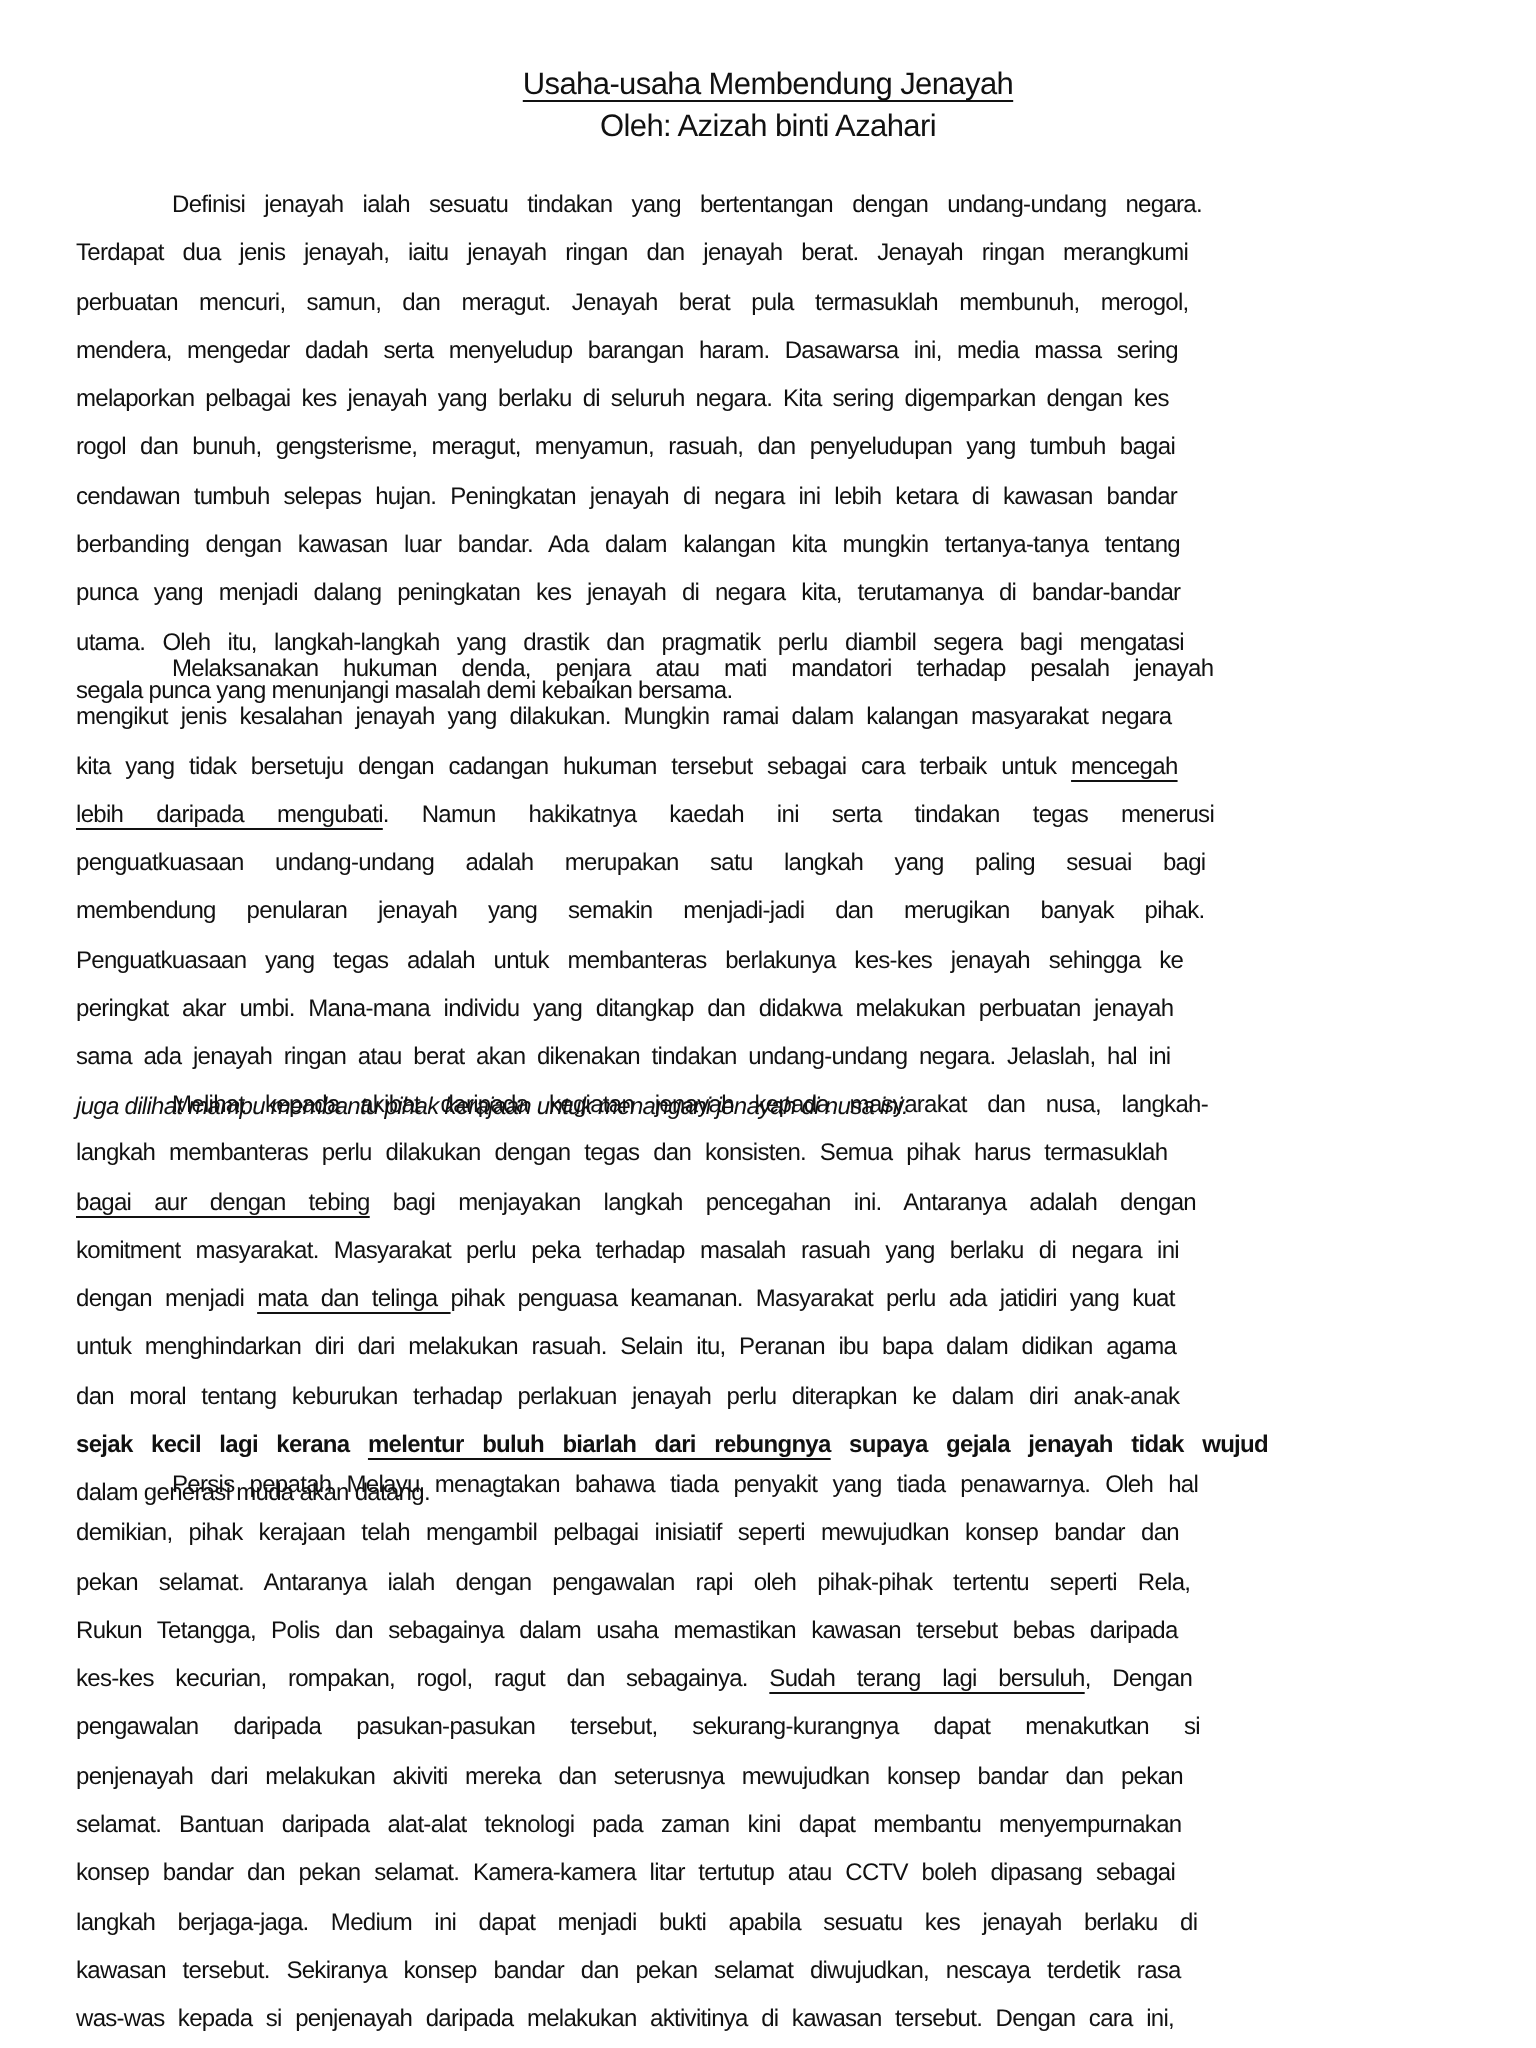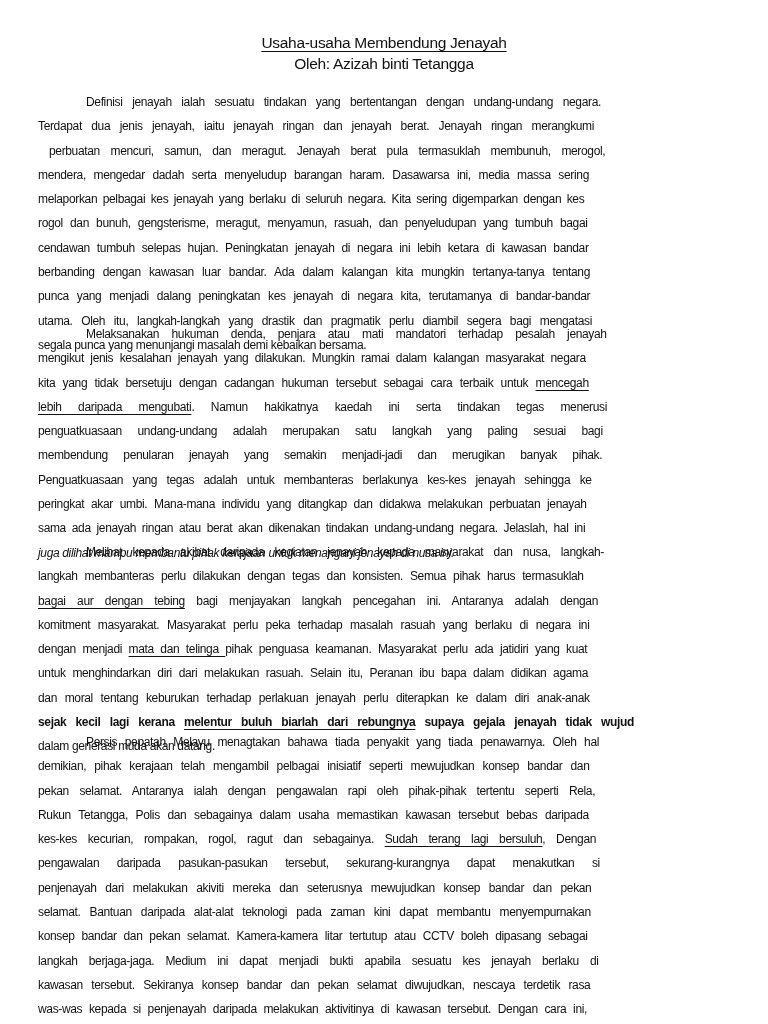--- a/index.html
+++ b/index.html
@@ -15,26 +15,26 @@
           text-align: justify; text-align-last: justify; white-space: nowrap; overflow: visible; word-spacing: 0px; }
   .line.first { text-indent: 48px; }
   .line.last { text-align-last: left; }
   .u { text-decoration: underline; text-underline-offset: 3px; }
 </style>
 </head>
 <body>
 
 <div class="page">
   <div class="title t1"><span>Usaha-usaha Membendung Jenayah</span></div>
-  <div class="title t2">Oleh: Azizah binti Tetangga</div>
+  <div class="title t2">Oleh: Azizah binti Azahari</div>
 
   <div class="para" style="top:90px;">
       <div class="line first" style="text-align: left; text-align-last: left; word-spacing: 6.59549px;"><span>Definisi jenayah ialah sesuatu tindakan yang bertentangan dengan undang-undang negara.</span></div>
       <div class="line" style="text-align: left; text-align-last: left; word-spacing: 6.41276px;"><span>Terdapat dua jenis jenayah, iaitu jenayah ringan dan jenayah berat. Jenayah ringan merangkumi</span></div>
-      <div class="line" style="text-align: left; text-align-last: left; word-spacing: 7.61094px; margin-left: 11px;"><span>perbuatan mencuri, samun, dan meragut. Jenayah berat pula termasuklah membunuh, merogol,</span></div>
+      <div class="line" style="text-align: left; text-align-last: left; word-spacing: 7.61094px;"><span>perbuatan mencuri, samun, dan meragut. Jenayah berat pula termasuklah membunuh, merogol,</span></div>
       <div class="line" style="text-align: left; text-align-last: left; word-spacing: 4.6804px;"><span>mendera, mengedar dadah serta menyeludup barangan haram. Dasawarsa ini, media massa sering</span></div>
       <div class="line" style="text-align: left; text-align-last: left; word-spacing: 2.48317px;"><span>melaporkan pelbagai kes jenayah yang berlaku di seluruh negara. Kita sering digemparkan dengan kes</span></div>
       <div class="line" style="text-align: left; text-align-last: left; word-spacing: 4.12358px;"><span>rogol dan bunuh, gengsterisme, meragut, menyamun, rasuah, dan penyeludupan yang tumbuh bagai</span></div>
       <div class="line" style="text-align: left; text-align-last: left; word-spacing: 3.95793px;"><span>cendawan tumbuh selepas hujan. Peningkatan jenayah di negara ini lebih ketara di kawasan bandar</span></div>
       <div class="line" style="text-align: left; text-align-last: left; word-spacing: 5.22869px;"><span>berbanding dengan kawasan luar bandar. Ada dalam kalangan kita mungkin tertanya-tanya tentang</span></div>
       <div class="line" style="text-align: left; text-align-last: left; word-spacing: 4.89193px;"><span>punca yang menjadi dalang peningkatan kes jenayah di negara kita, terutamanya di bandar-bandar</span></div>
       <div class="line" style="text-align: left; text-align-last: left; word-spacing: 5.63151px;"><span>utama. Oleh itu, langkah-langkah yang drastik dan pragmatik perlu diambil segera bagi mengatasi</span></div>
       <div class="line last" style="text-align: left; text-align-last: left;"><span>segala punca yang menunjangi masalah demi kebaikan bersama.</span></div>
     </div>
   <div class="para" style="top:322px;">

